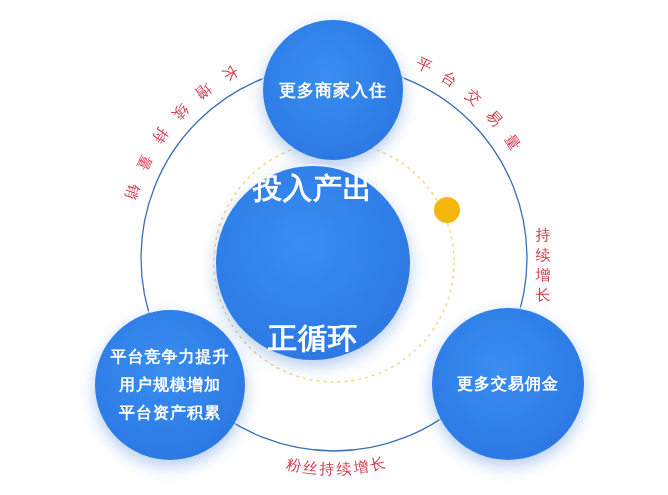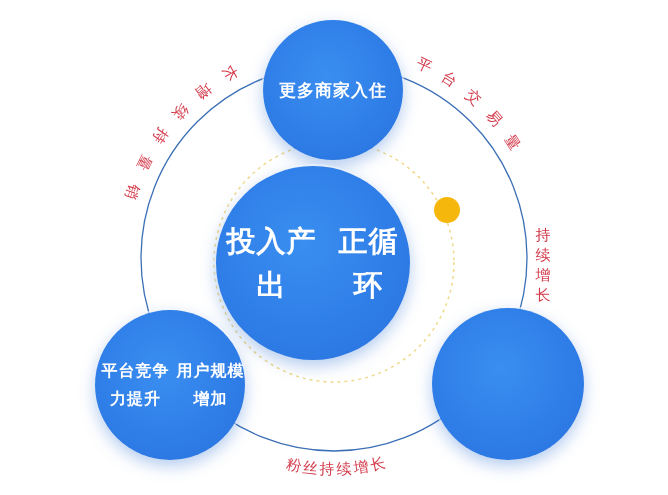--- a/index.html
+++ b/index.html
@@ -2,21 +2,21 @@
 <html><head>
   <meta charset="utf-8">
   <style>
     html, body { margin:0; padding:0; background:#ffffff; }
     body { width:668px; height:495px; position:relative; overflow:hidden;
       font-family: "DejaVu Sans", sans-serif; }
     svg.rings { position:absolute; left:0; top:0; }
     .node { position:absolute; border-radius:50%;
       background: radial-gradient(circle at 45% 40%, #3a8ef0 0%, #2f7ee8 55%, #2a72dc 100%);
       box-shadow: 0 6px 16px rgba(40,110,210,0.35), 0 0 0 2px rgba(255,255,255,0.6);
-      display:flex; flex-direction:row; align-items:center; justify-content:center;
+      display:flex; flex-direction:column; align-items:center; justify-content:center;
       color:#fff; font-weight:bold; text-align:center; }
     .node span { display:block; letter-spacing:1px; }
     .n-top { left:263px; top:20px; width:140px; height:140px; font-size:17px; line-height:29px; }
     .n-center { left:216px; top:166px; width:194px; height:194px; font-size:29px; line-height:44px;justify-content:space-between; }
     .n-left { left:95px; top:310px; width:150px; height:150px; font-size:16px; line-height:28px; }
     .n-right { left:432px; top:308px; width:152px; height:152px; font-size:16px; line-height:28px; }
     .dot { position:absolute; left:434px; top:197px; width:26px; height:26px; border-radius:50%;
       background:#f6b70d; }
     .arc-label { position:absolute; color:#d23a4a; font-size:15px; font-family:"DejaVu Serif", serif; }
     .arc-label span { position:absolute; display:block; width:18px; text-align:center; }
@@ -36,23 +36,25 @@
 </div>
 
 <div class="node n-center">
   <span>投入产出</span>
   <span>正循环</span>
 </div>
 
 <div class="node n-left">
   <span>平台竞争力提升</span>
   <span>用户规模增加</span>
+  <span>平台资产积累</span>
 </div>
 
 <div class="node n-right">
+  <span>更多交易佣金</span>
 </div>
 
 <div class="arc-label" id="arc-left">
     <span style="left: 220.606px; top: 63.4846px; transform: rotate(510.5deg);">长</span>
     <span style="left: 194.48px; top: 80.9417px; transform: rotate(502deg);">增</span>
     <span style="left: 171.221px; top: 102.069px; transform: rotate(493.5deg);">续</span>
     <span style="left: 151.34px; top: 126.402px; transform: rotate(485deg);">持</span>
     <span style="left: 135.274px; top: 153.406px; transform: rotate(476.5deg);">量</span>
     <span style="left: 123.376px; top: 182.488px; transform: rotate(468deg);">销</span>
   </div>

